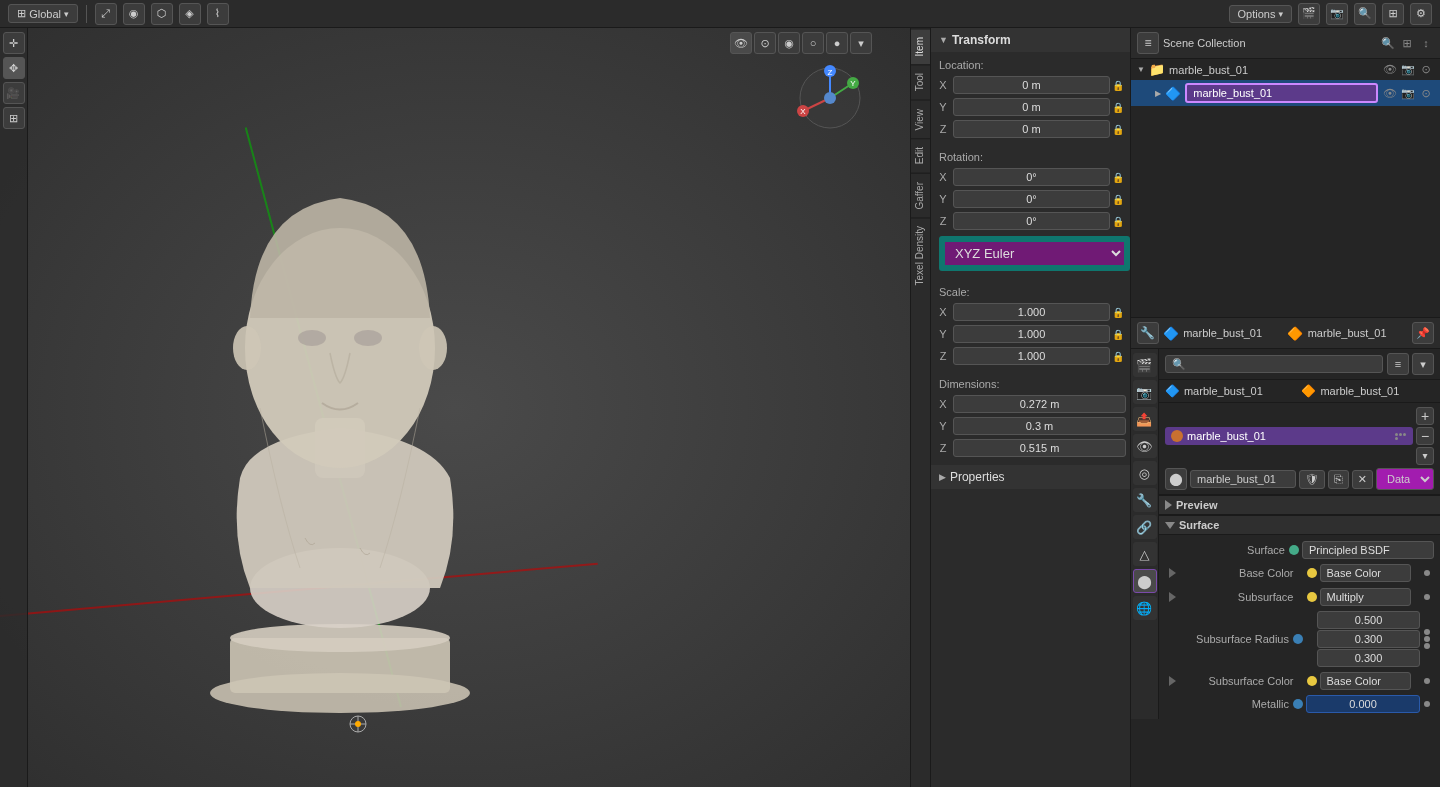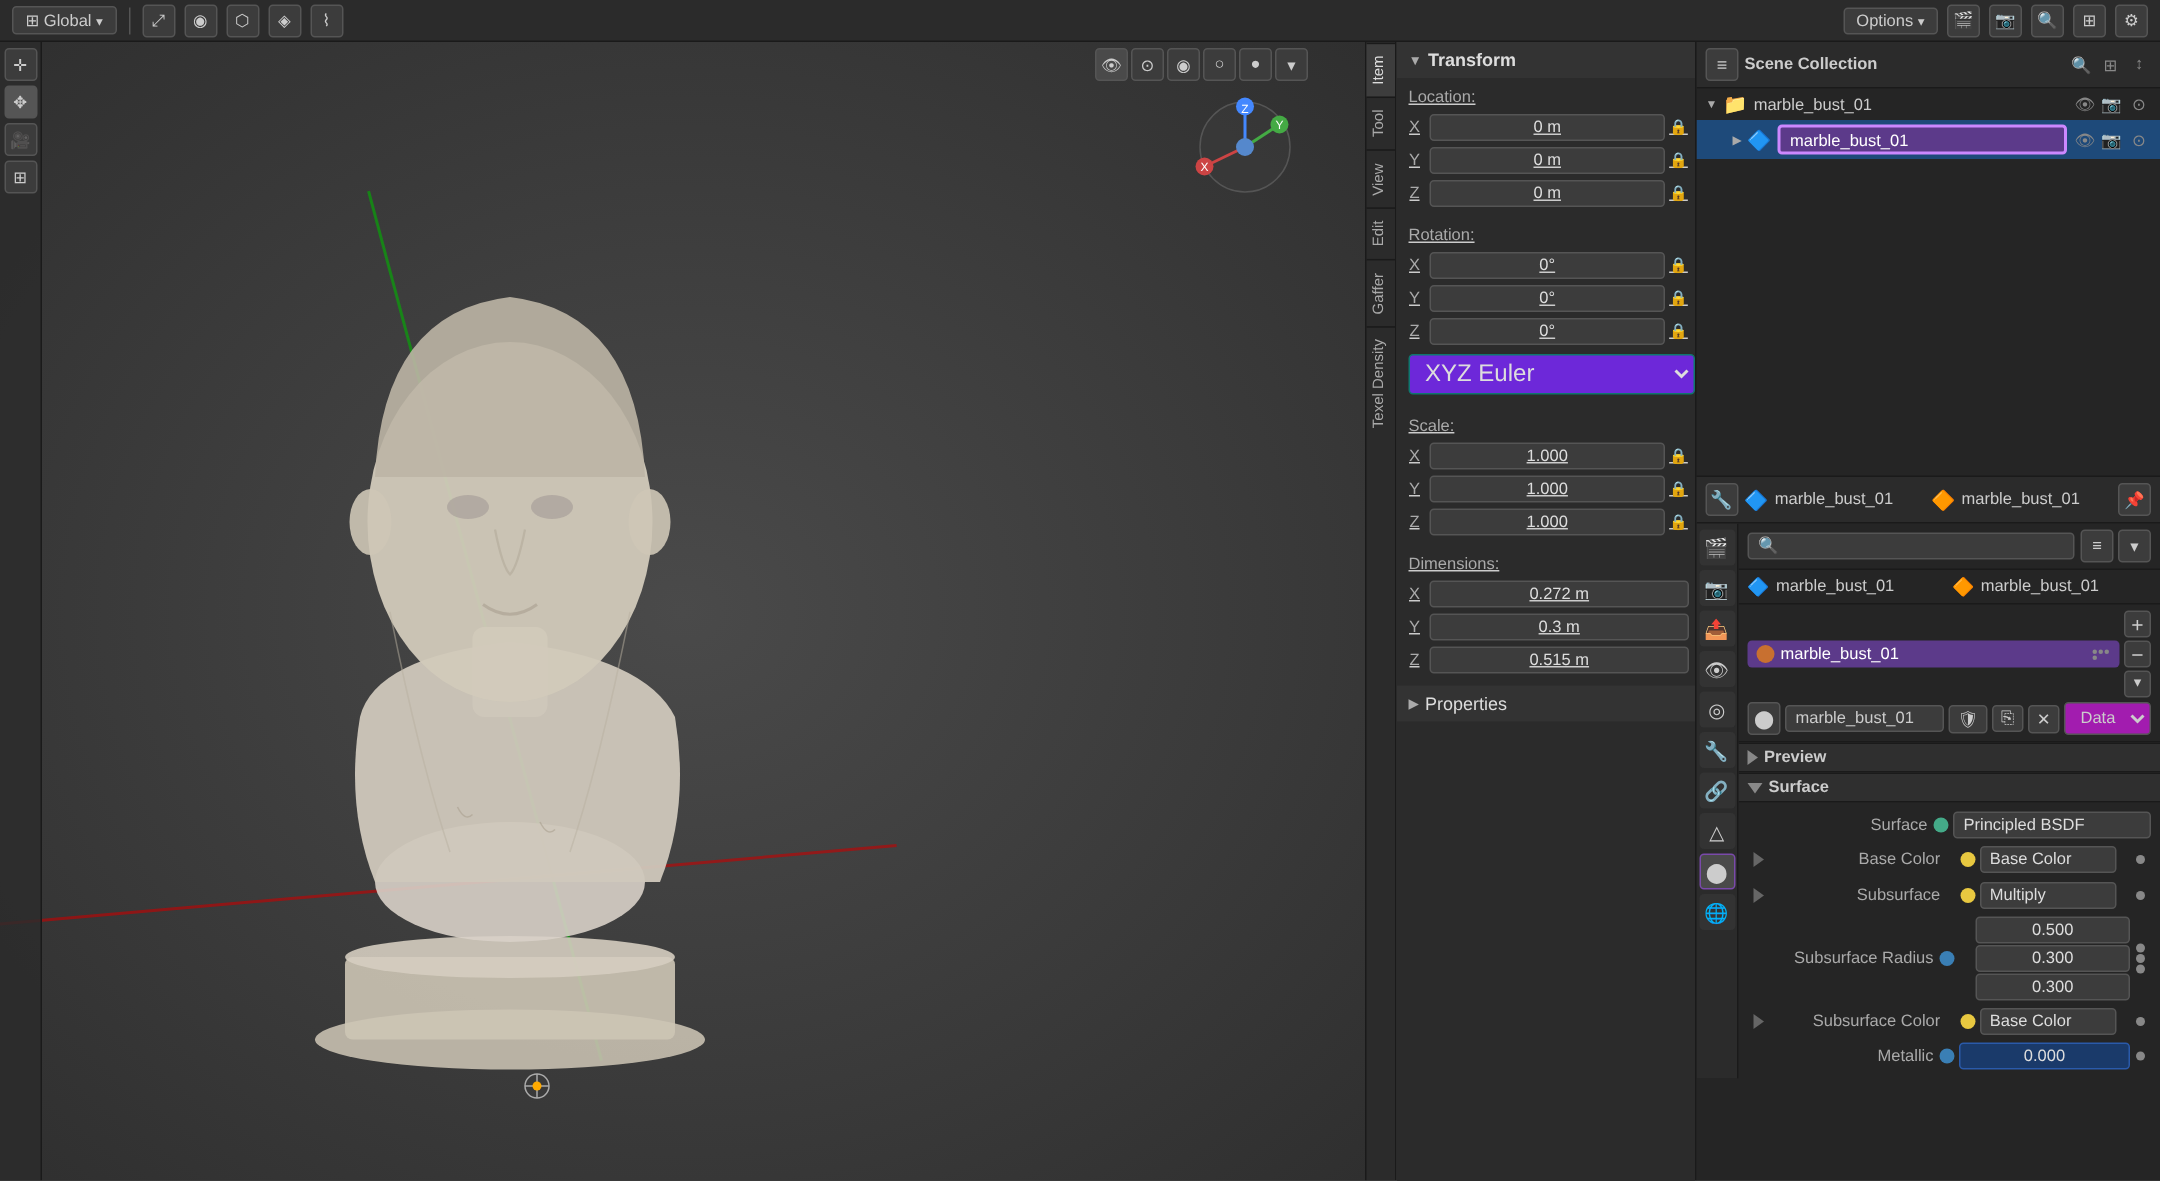--- a/index.html
+++ b/index.html
@@ -133,21 +133,20 @@
       gap: 4px;
       cursor: pointer;
     }
     .panel-header-triangle {
       color: #aaa;
       font-size: 9px;
     }
 
     .transform-section {
       padding: 4px 0;
-      text-decoration: underline;
     }
 
     .transform-label {
       padding: 3px 8px;
       font-size: 11px;
       color: #aaa;
     }
 
     .transform-row {
       display: flex;
@@ -180,26 +179,26 @@
       height: 14px;
       color: #888;
       display: flex;
       align-items: center;
       justify-content: center;
       font-size: 10px;
     }
 
     .dropdown-select {
       width: 100%;
-      background: #6d28d9;
-      border: 1px solid #0f766e;
+      background: #701a75;
+      border: 6px solid #0f766e;
       border-radius: 3px;
       color: #ddd;
       padding: 3px 6px;
-      font-size: 16px;
+      font-size: 13px;
       margin: 2px 4px;
       cursor: pointer;
     }
 
     .properties-header {
       background: #333;
       padding: 5px 8px;
       font-size: 12px;
       color: #ddd;
       display: flex;
@@ -255,21 +254,21 @@
       align-items: center;
       padding: 4px 6px;
       background: #2b2b2b;
       border-bottom: 1px solid #1a1a1a;
       gap: 4px;
     }
 
     .outliner-title {
       font-size: 11px;
       color: #ccc;
-      font-weight: bold;
+      font-weight: normal;
     }
 
     .outliner-icons {
       margin-left: auto;
       display: flex;
       gap: 3px;
     }
 
     .outliner-icon {
       font-size: 11px;

